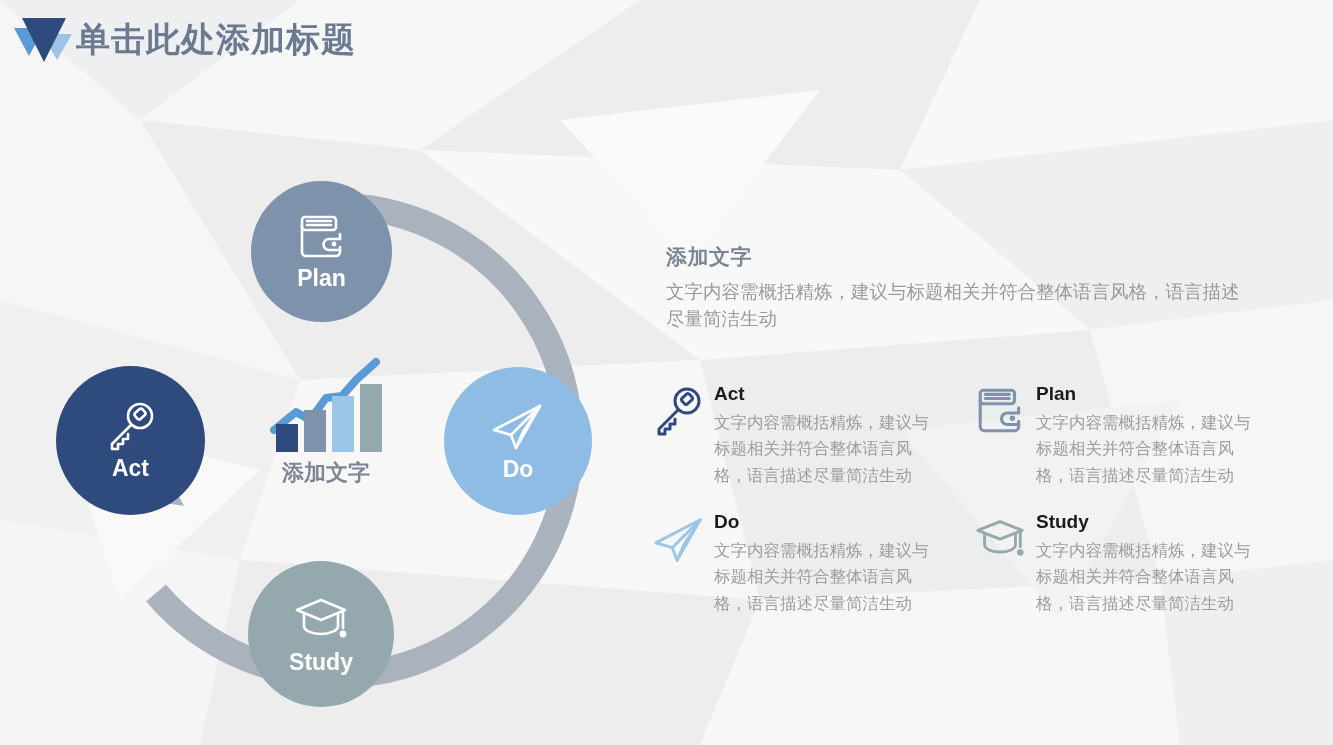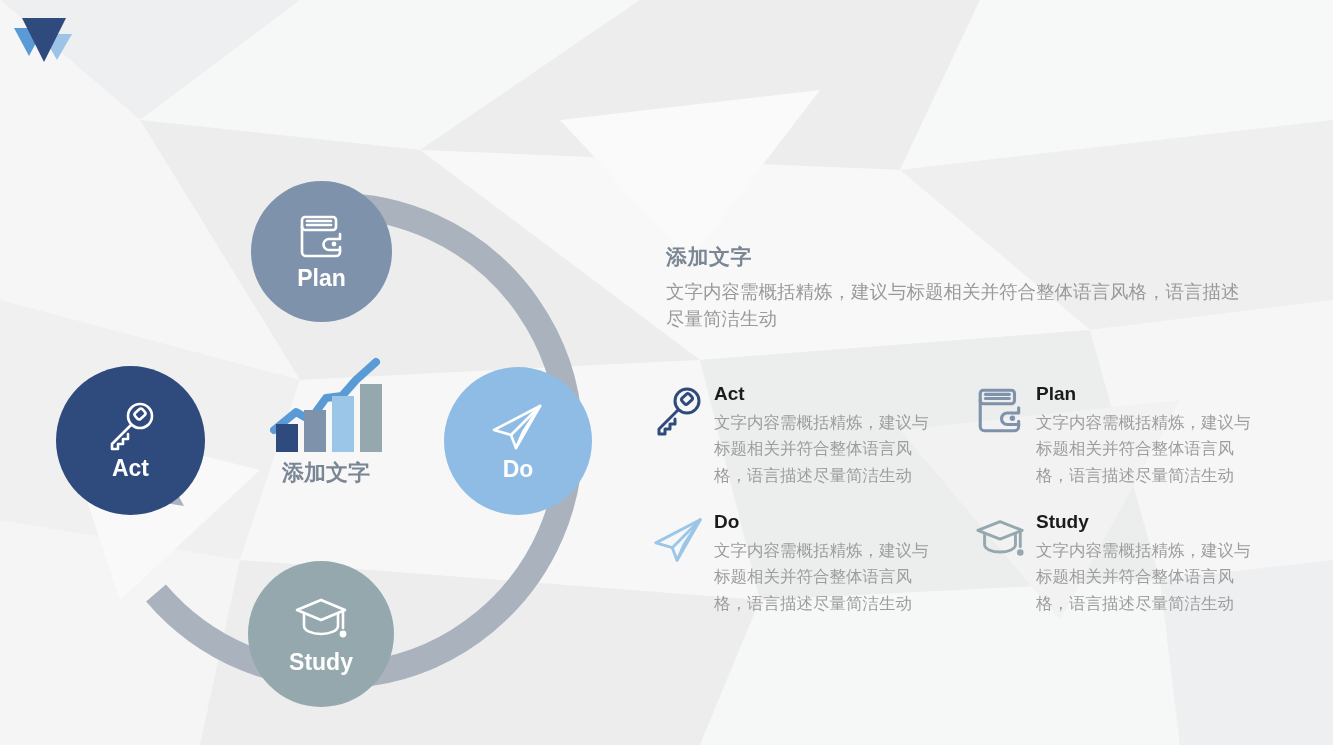--- a/index.html
+++ b/index.html
@@ -188,20 +188,21 @@
     <polygon points="900,430 1180,400 1060,620" fill="#f2f2f3"></polygon>
   </g>
 </svg>
 
 <div id="header">
   <svg id="logo-mark" viewBox="0 0 66 56">
     <polygon points="6,16 36,16 21,44" fill="#5b9bd5"></polygon>
     <polygon points="34,22 64,22 49,48" fill="#9dc3e6"></polygon>
     <polygon points="14,6 58,6 36,50" fill="#2f4a7c"></polygon>
   </svg>
+  <div id="page-title">单击此处添加标题</div>
 </div>
 
 <div id="cycle">
 
   <svg style="position:absolute;left:0;top:0;width:560px;height:545px;" viewBox="0 0 560 545">
 
     <path d="M 276 38
              A 235 235 0 1 1 108 425" fill="none" stroke="#a9b2bd" stroke-width="26" stroke-linecap="butt"></path>
 
     <polygon points="66,205 152,262 104,278 136,338 86,330 58,250" fill="#a9b2bd"></polygon>

